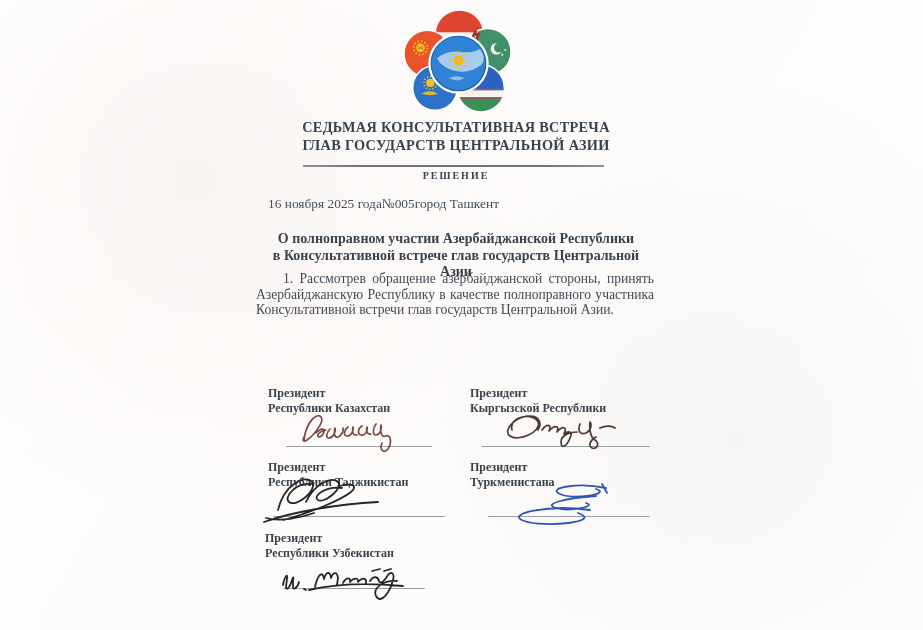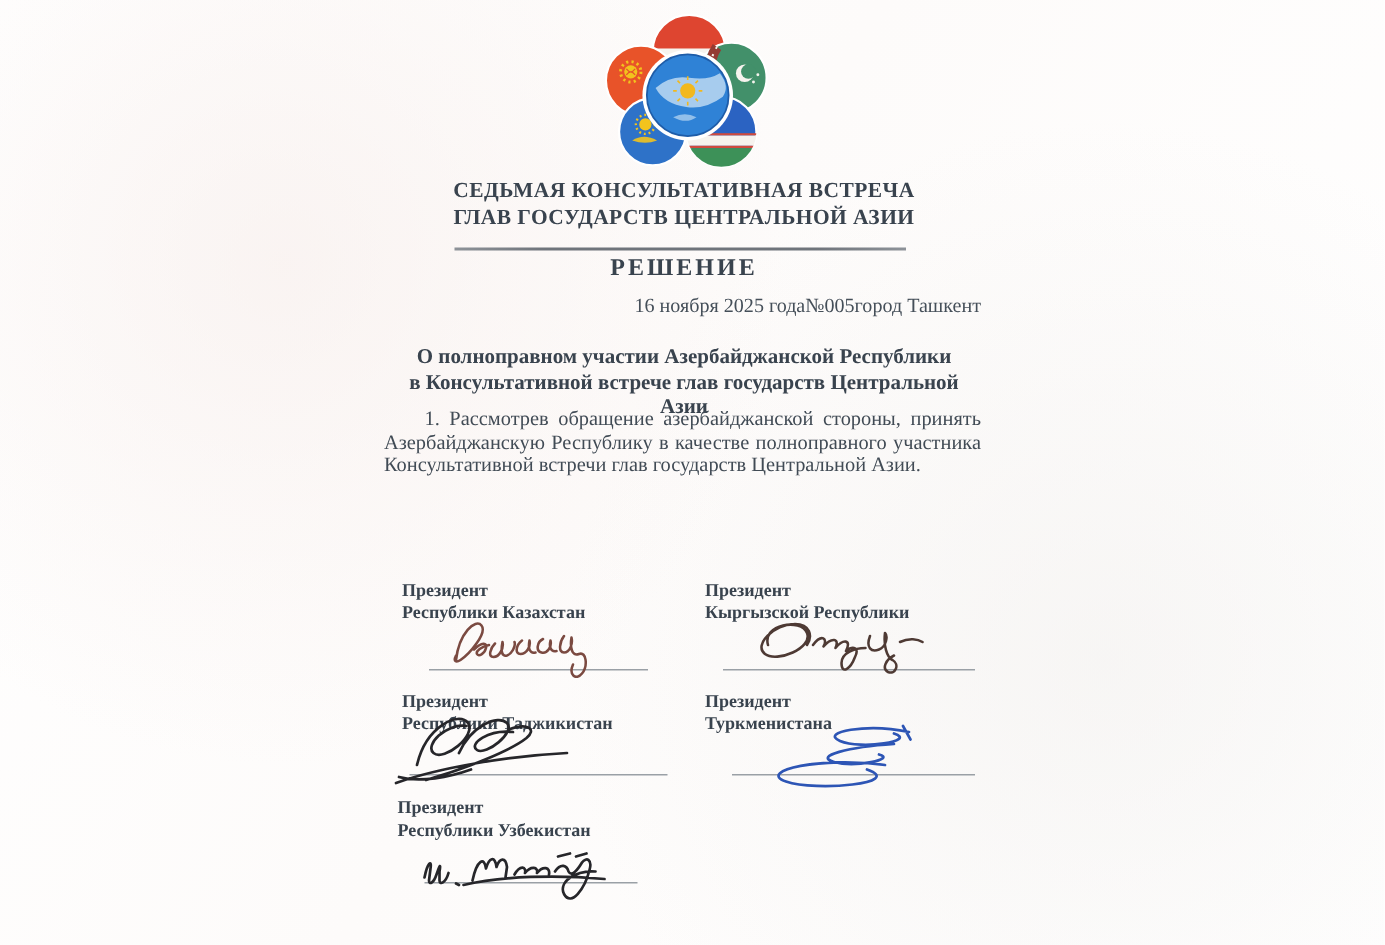--- a/index.html
+++ b/index.html
@@ -18,25 +18,25 @@
     left:256px;top:119px;width:400px;
     font-weight:bold;font-size:14.3px;line-height:17.5px;
     letter-spacing:.3px;color:#39434e;
   }
   .rule{
     left:303px;top:165px;width:301px;height:2px;
     background:linear-gradient(to right,#8d9298,#6f747b 20%,#6f747b 80%,#8d9298);
   }
   .doc-type{
     left:256px;top:170px;width:400px;
-    font-weight:bold;font-size:16px;letter-spacing:2px;color:#39434e;
+    font-weight:bold;font-size:10px;letter-spacing:2px;color:#39434e;
   }
   .meta-row{
     left:256px;top:196px;width:398px;
-    display:flex;justify-content:flex-end;align-items:baseline;
+    display:flex;justify-content:flex-start;align-items:baseline;
     font-size:13.4px;color:#454f59;padding-left:12px;box-sizing:border-box;
   }
   .subject{
     left:256px;top:231px;width:400px;
     font-weight:bold;font-size:14px;line-height:16.5px;color:#39434e;
   }
   .body-text{
     left:256px;top:271px;width:398px;
     font-size:13.6px;line-height:15.7px;color:#414b55;
     text-align:justify;

